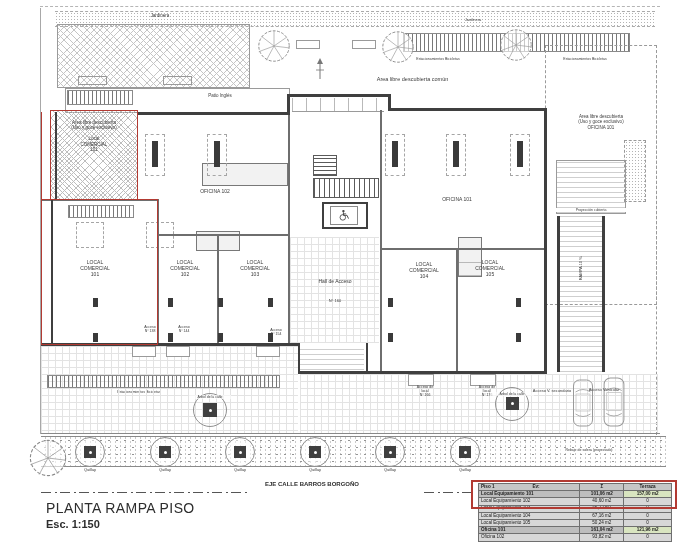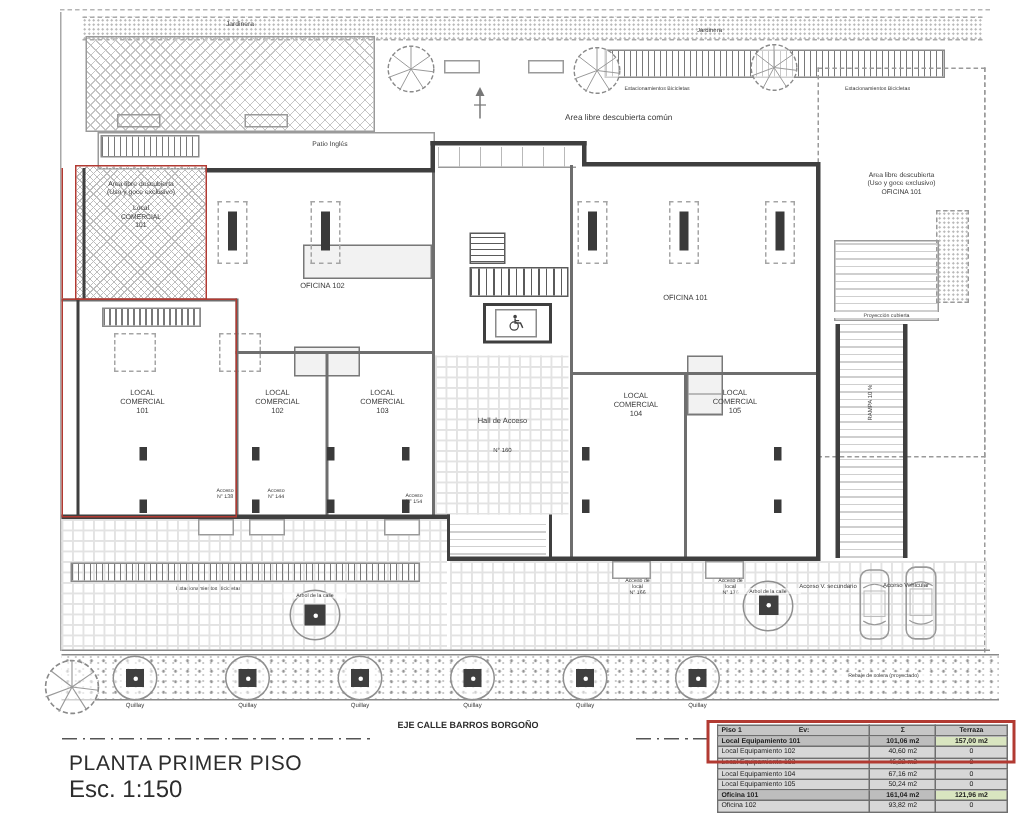--- a/index.html
+++ b/index.html
@@ -53,21 +53,21 @@
   .sched { position:absolute; left:478px; top:483px; width:194px; z-index:20;
       border-collapse:collapse; font-size:4.6px; color:#1d1d1d; }
   .sched td { border:1px solid #6f6f6f; height:7.2px; line-height:1; padding:0 2px;
       background:#d7d7d7; overflow:hidden; white-space:nowrap; }
   .sched .hdr td { background:#c6c6c6; font-weight:bold; }
   .sched .boldrow td { background:#bdbdbd; font-weight:bold; }
   .sched td.num { text-align:center; }
   .sched td.green { background:#d9e5c0; }
   .hdrflex { display:flex; justify-content:space-between; }
   .title1 { position:absolute; left:46px; top:500px; font-size:14px; letter-spacing:0.4px; color:#2d2d2d; }
-  .title2 { position:absolute; left:46px; top:518px; font-size:16px; color:#2d2d2d; }
+  .title2 { position:absolute; left:46px; top:518px; font-size:11px; color:#2d2d2d;font-weight:bold; }
   .eje { position:absolute; left:250px; top:481px; width:124px; text-align:center;
       font-size:6px; font-weight:bold; color:#2d2d2d; }
 </style>
 </head>
 <body>
 
 <svg width="0" height="0" style="position:absolute">
   <defs>
     <symbol id="sym-tree" viewBox="0 0 40 40">
       <circle cx="20" cy="20" r="16" fill="#ffffff" fill-opacity="0.6" stroke="#8a8a8a" stroke-width="1" stroke-dasharray="3 1.6"></circle>
@@ -347,14 +347,14 @@
   </tr>
   <tr>
     <td>Oficina 102</td>
     <td class="num">93,82 m2</td>
     <td class="num">0</td>
   </tr>
 </tbody>
   </table>
 <div class="redline" style="left:471px;top:480px;width:206px;height:29px;border-width:2px;z-index:31;"></div>
 
-<div class="title1">PLANTA PRIMER PISO</div>
+<div class="title1">PLANTA RAMPA PISO</div>
 <div class="title2">Esc. 1:150</div>
 
 </body></html>

